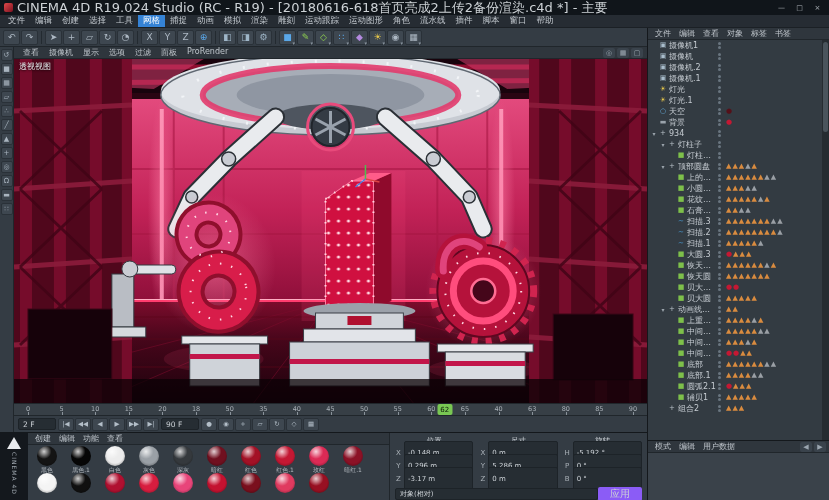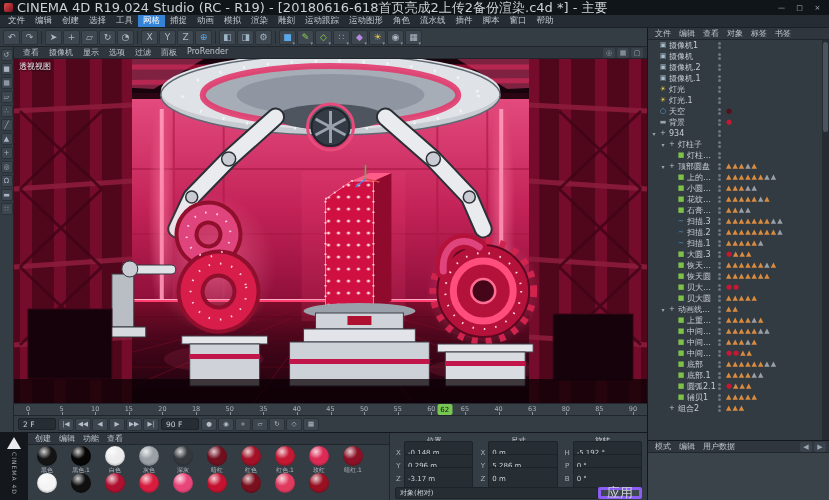--- a/index.html
+++ b/index.html
@@ -71,21 +71,21 @@
 
   .coords{flex:1;background:#343c44;display:flex;flex-direction:column;padding:2px 5px;min-width:0;}
   .coords-grid{display:flex;gap:6px;flex:1;}
   .cg-col{flex:1;display:flex;flex-direction:column;gap:1px;min-width:0;}
   .cg-head{font-size:7.5px;color:#cfd4d9;text-align:center;height:11px;line-height:11px;}
   .cg-row{display:flex;align-items:center;gap:2px;height:12px;}
   .cg-axis{width:7px;font-size:7px;color:#aab1b8;text-align:center;}
   .cg-field{flex:1;height:24px;background:#262d33;border:1px solid #1d2328;border-radius:2px;font-size:7px;color:#ccd1d6;display:flex;align-items:center;padding:0 3px;white-space:nowrap;overflow:hidden;}
   .coords-bottom{display:flex;gap:0;height:13px;align-items:center;margin-top:2px;}
   .coords-mode{flex:1;height:12px;background:#262d33;border:1px solid #1d2328;border-radius:2px;font-size:7px;color:#ccd1d6;display:flex;align-items:center;padding:0 4px;}
-  .coords-apply{width:44px;height:12px;background:#3e4750;border:3px solid #8b5cf6;border-radius:2px;font-size:13px;color:#ccd1d6;display:flex;align-items:center;justify-content:center;}
+  .coords-apply{width:44px;height:12px;background:#3e4750;border:7px solid #8b5cf6;border-radius:2px;font-size:10px;color:#ccd1d6;display:flex;align-items:center;justify-content:center;}
 
   
   .om-menus,.attr-menus{height:12px;background:#2f363d;display:flex;align-items:center;padding:0 3px;border-bottom:1px solid #20262b;flex:0 0 auto;}
   .sm-menu{padding:0 4px;font-size:8px;color:#bfc5cb;white-space:nowrap;}
   .om-body{flex:1;position:relative;background:#333b42;overflow:hidden;}
   .om-rows{position:absolute;inset:0 8px 0 0;}
   .om-row{height:11px;display:flex;align-items:center;font-size:8px;color:#c6ccd2;white-space:nowrap;}
   .om-arrow{width:8px;font-size:6px;color:#9aa3ab;text-align:center;flex:0 0 auto;}
   .om-icon{width:10px;text-align:center;font-size:7px;flex:0 0 auto;line-height:1;}
   .om-name{flex:1;overflow:hidden;text-overflow:ellipsis;padding-left:1px;}

